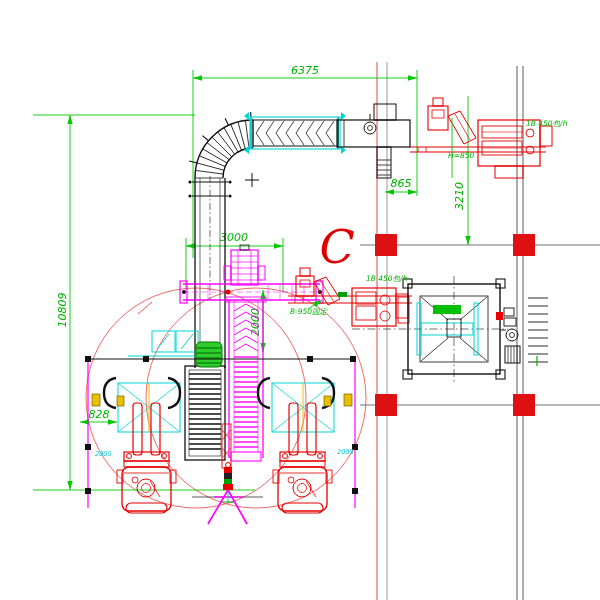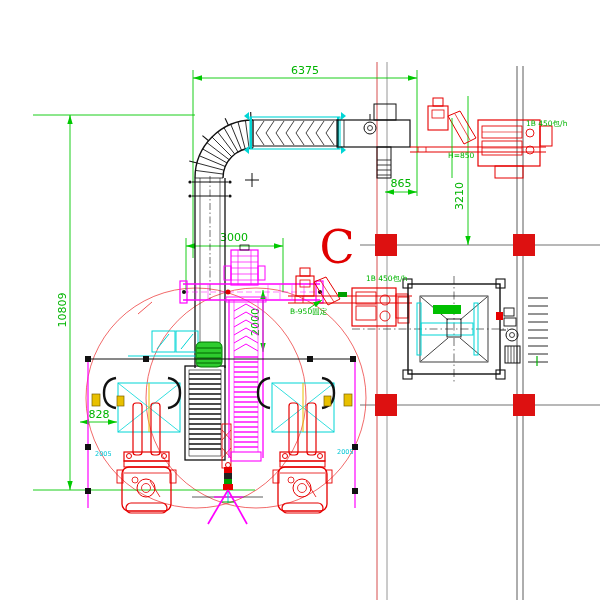--- a/index.html
+++ b/index.html
@@ -1,17 +1,17 @@
 <!DOCTYPE html>
 <html><head>
 <meta charset="utf-8">
 <style>
   html,body{margin:0;padding:0;background:#fff;}
   #stage{width:600px;height:600px;position:relative;background:#ffffff;overflow:hidden;
-         font-family:"DejaVu Sans", sans-serif;}
+         font-family:"DejaVu Sans", sans-serif;font-style:italic;}
   svg{display:block;}
   .dim   {stroke:#00c800;stroke-width:0.9;fill:none;}
   .dimtxt{fill:#00b400;font-size:11px;font-family:"DejaVu Sans",sans-serif;}
   .gnote {fill:#00b400;font-size:7.5px;font-family:"DejaVu Sans",sans-serif;}
   .blk   {stroke:#111;fill:none;}
   .gray  {stroke:#8a8a8a;fill:none;}
   .redl  {stroke:#e60000;fill:none;}
   .mag   {stroke:#ff00ff;fill:none;}
   .cyn   {stroke:#00d5d5;fill:none;}
   .yel   {fill:#e8c000;stroke:#7a6000;stroke-width:0.7;}

